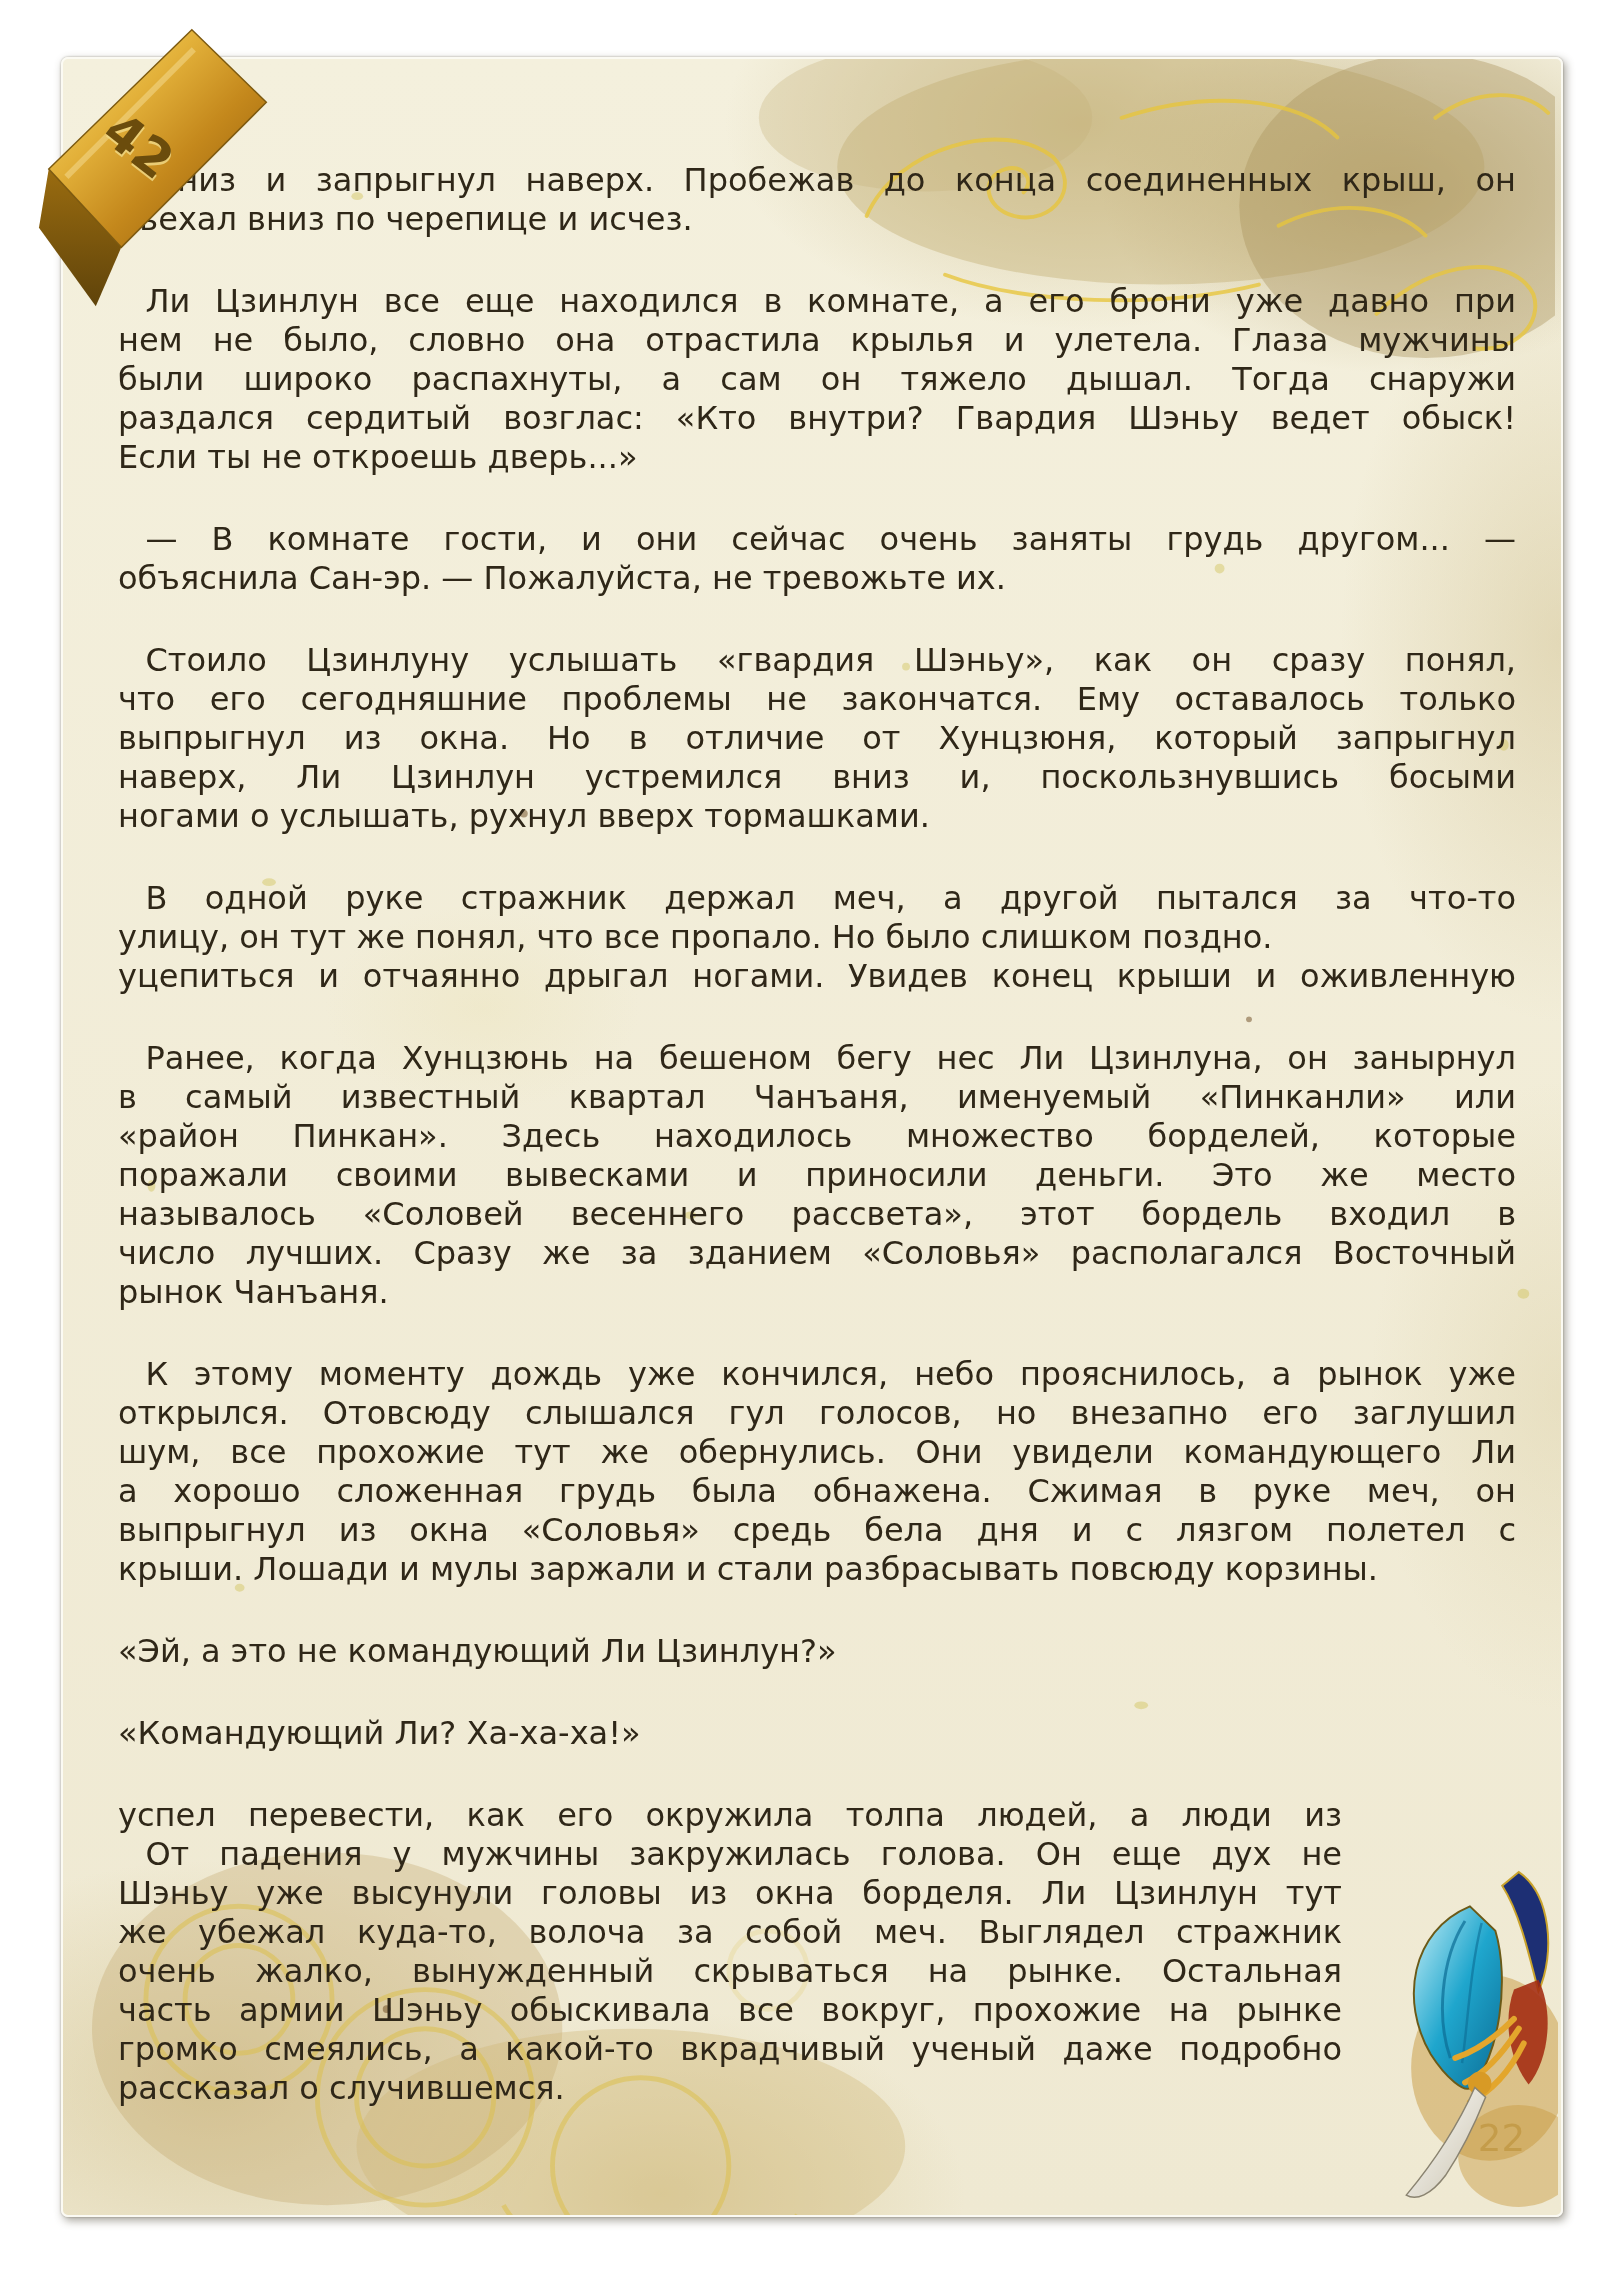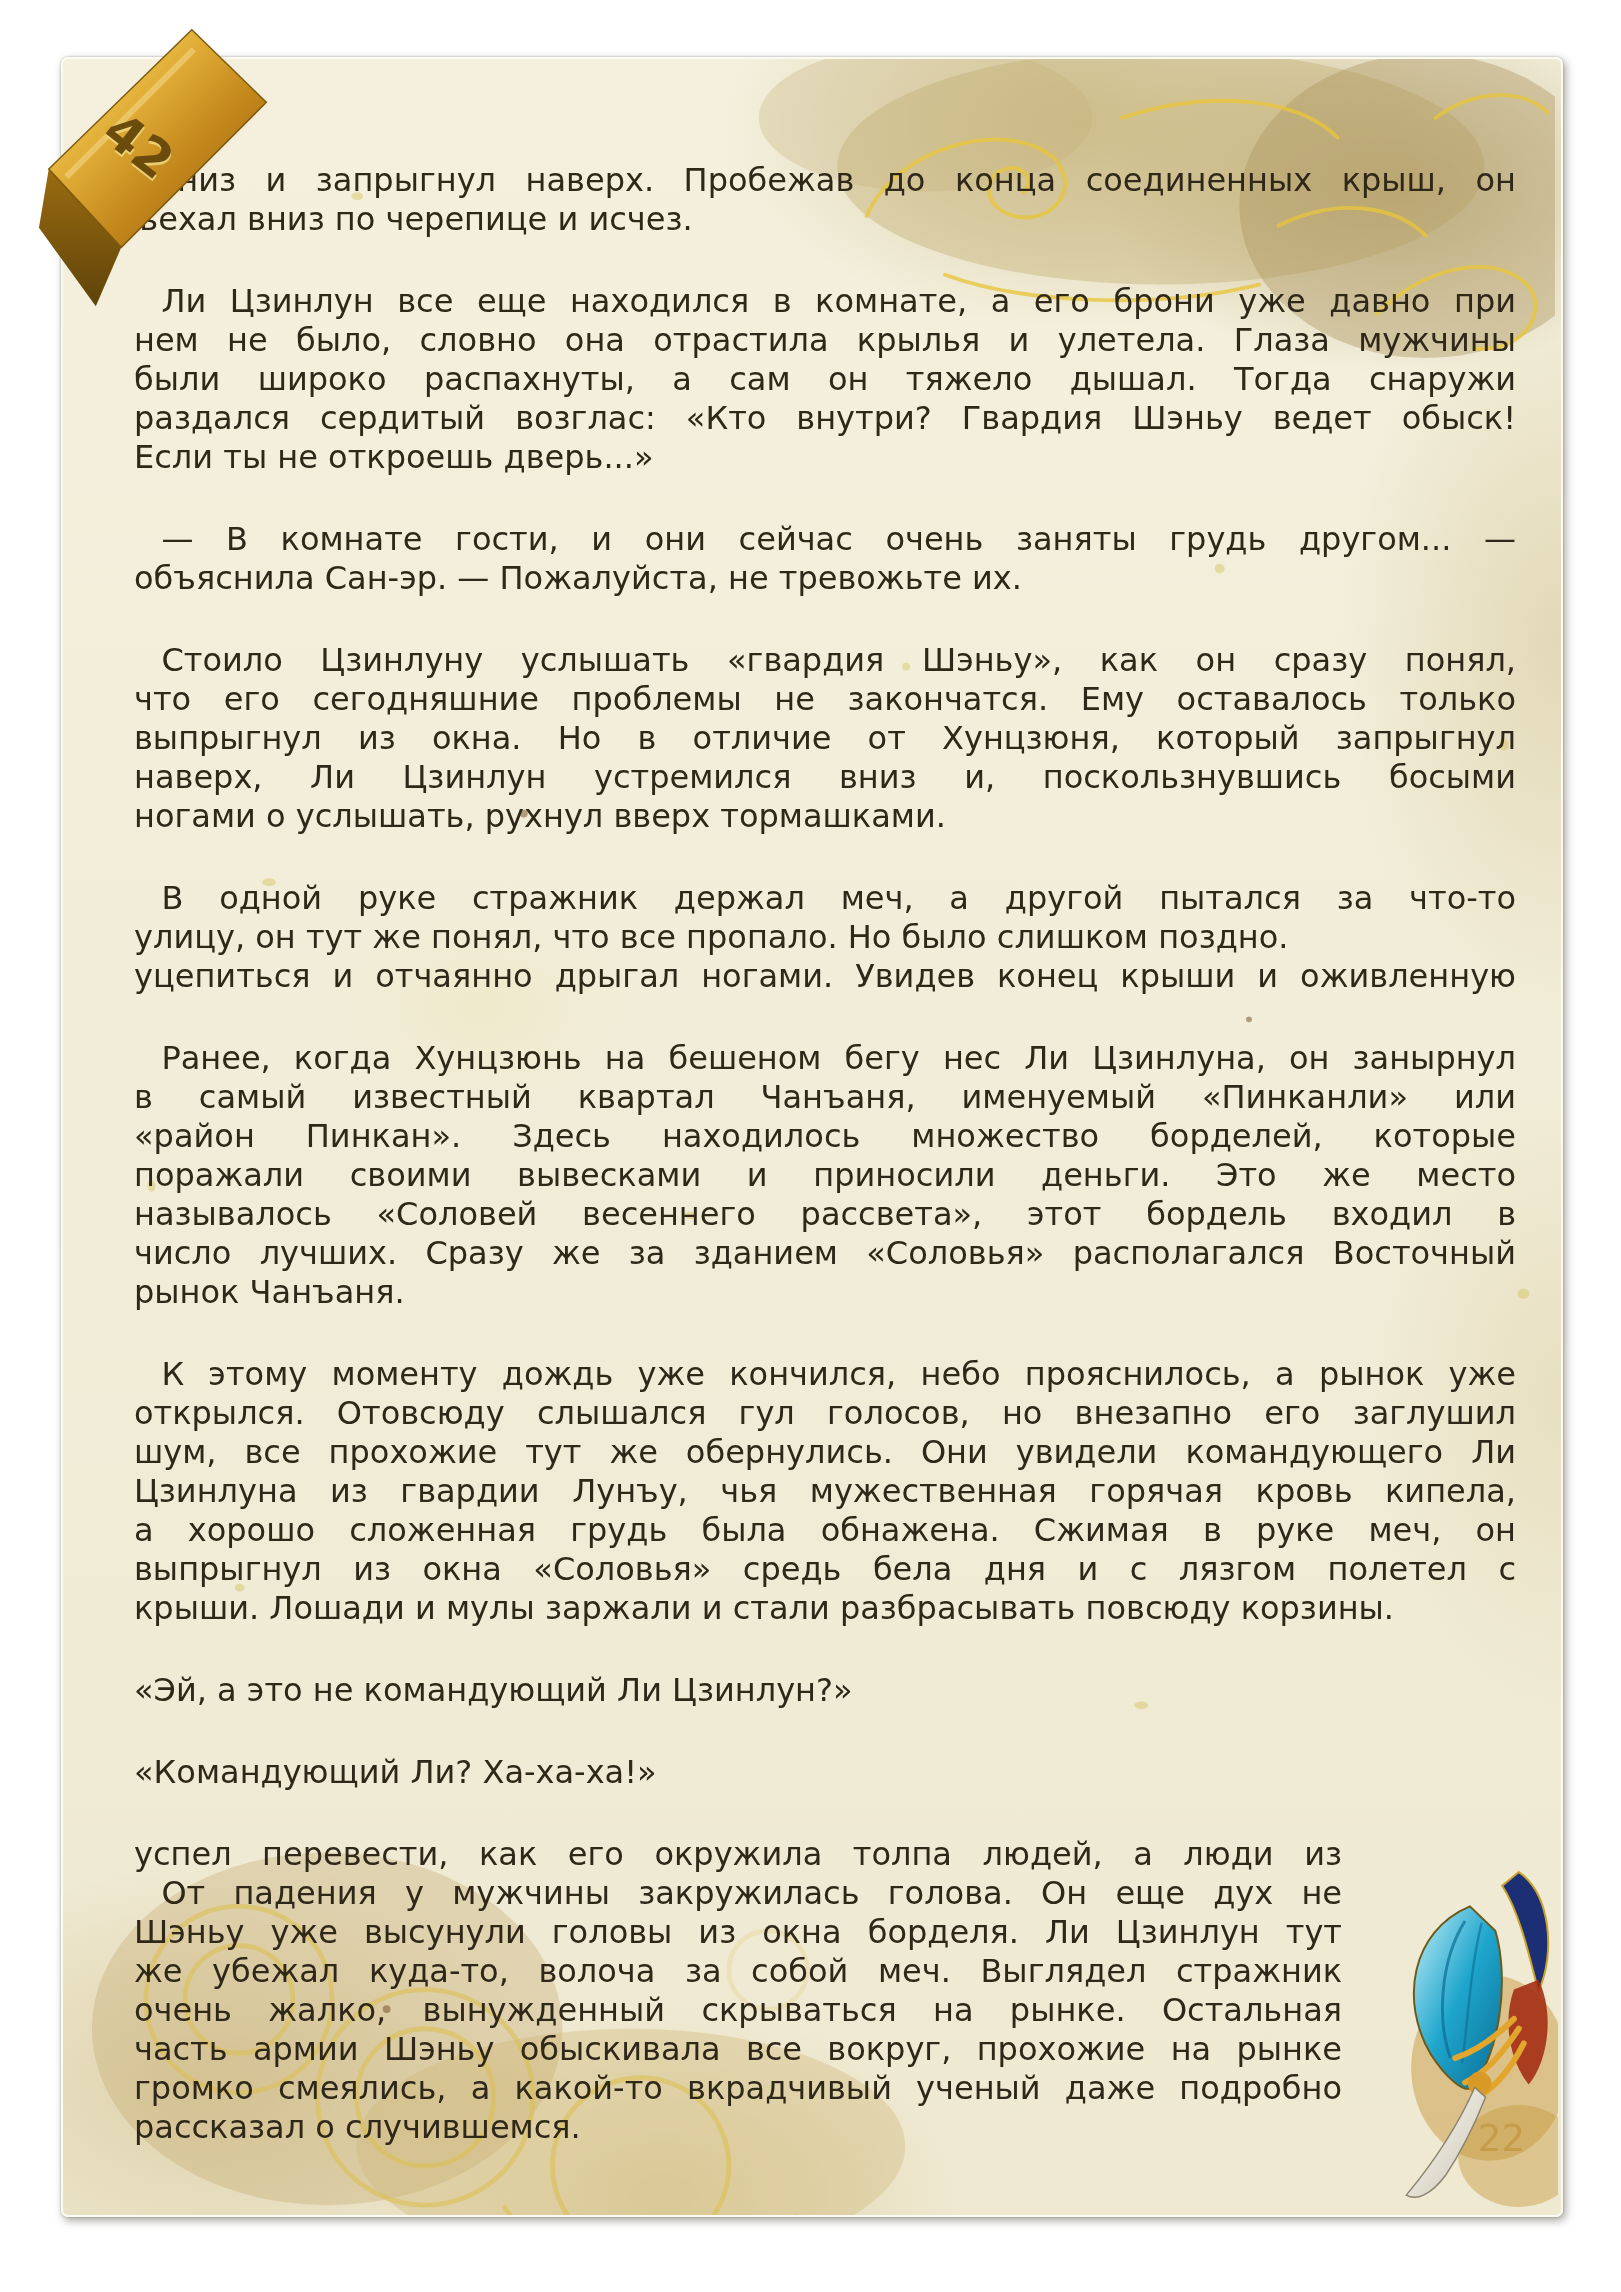--- a/index.html
+++ b/index.html
@@ -13,21 +13,21 @@
           radial-gradient(ellipse 421px 265px at 89% 6%, rgba(168,146,88,0.55), transparent 70%),
           radial-gradient(ellipse 294px 510px at 100% 27%, rgba(196,176,118,0.35), transparent 75%),
           radial-gradient(ellipse 255px 421px at 100% 62%, rgba(205,188,132,0.26), transparent 75%),
           radial-gradient(ellipse 490px 314px at 10% 94%, rgba(198,176,112,0.42), transparent 72%),
           radial-gradient(ellipse 421px 255px at 40% 99%, rgba(205,185,120,0.45), transparent 72%),
           radial-gradient(ellipse 225px 147px at 28% 44%, rgba(233,224,175,0.30), transparent 70%),
           linear-gradient(#f4f0dd,#efe9d2);}
   .text-column{position:absolute;left:55px;right:45px;top:102px;
         color:#2f2718;font-size:32px;line-height:39px;}
   .para{margin:0 0 0 0;}
-  .para + .para{margin-top:43px;margin-left:16px;}
+  .para + .para{margin-top:43px;}
   .para.narrow{margin-right:174px;}
   .line{height:39px;overflow:hidden;text-align:justify;text-align-last:justify;white-space:normal;}
   .line.last{text-align-last:left;}
   .line.indent{text-indent:27.4px;}
   .ornament{position:absolute;pointer-events:none;}
   .corner-tab{position:absolute;left:27.4px;top:19.6px;width:265px;height:294px;}
 </style>
 </head>
 <body>
 
@@ -146,21 +146,20 @@
           <div class="line">«район Пинкан». Здесь находилось множество борделей, которые</div>
           <div class="line">поражали своими вывесками и приносили деньги. Это же место</div>
           <div class="line">называлось «Соловей весеннего рассвета», этот бордель входил в</div>
           <div class="line">число лучших. Сразу же за зданием «Соловья» располагался Восточный</div>
           <div class="line last">рынок Чанъаня.</div>
         </div>
         <div class="para">
           <div class="line indent">К этому моменту дождь уже кончился, небо прояснилось, а рынок уже</div>
           <div class="line">открылся. Отовсюду слышался гул голосов, но внезапно его заглушил</div>
           <div class="line">шум, все прохожие тут же обернулись. Они увидели командующего Ли</div>
-          <div class="line">Цзинлуна из гвардии Лунъу, чья мужественная горячая кровь кипела,</div>
           <div class="line">а хорошо сложенная грудь была обнажена. Сжимая в руке меч, он</div>
           <div class="line">выпрыгнул из окна «Соловья» средь бела дня и с лязгом полетел с</div>
           <div class="line last">крыши. Лошади и мулы заржали и стали разбрасывать повсюду корзины.</div>
         </div>
         <div class="para">
           <div class="line last">«Эй, а это не командующий Ли Цзинлун?»</div>
         </div>
         <div class="para">
           <div class="line last">«Командующий Ли? Ха-ха-ха!»</div>
         </div>

